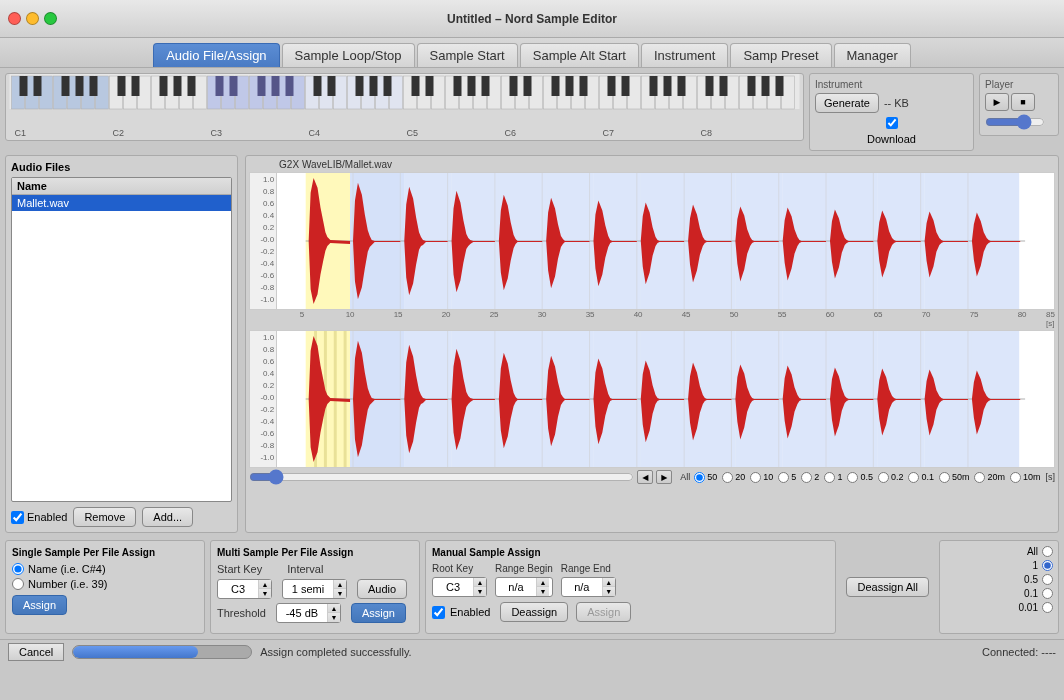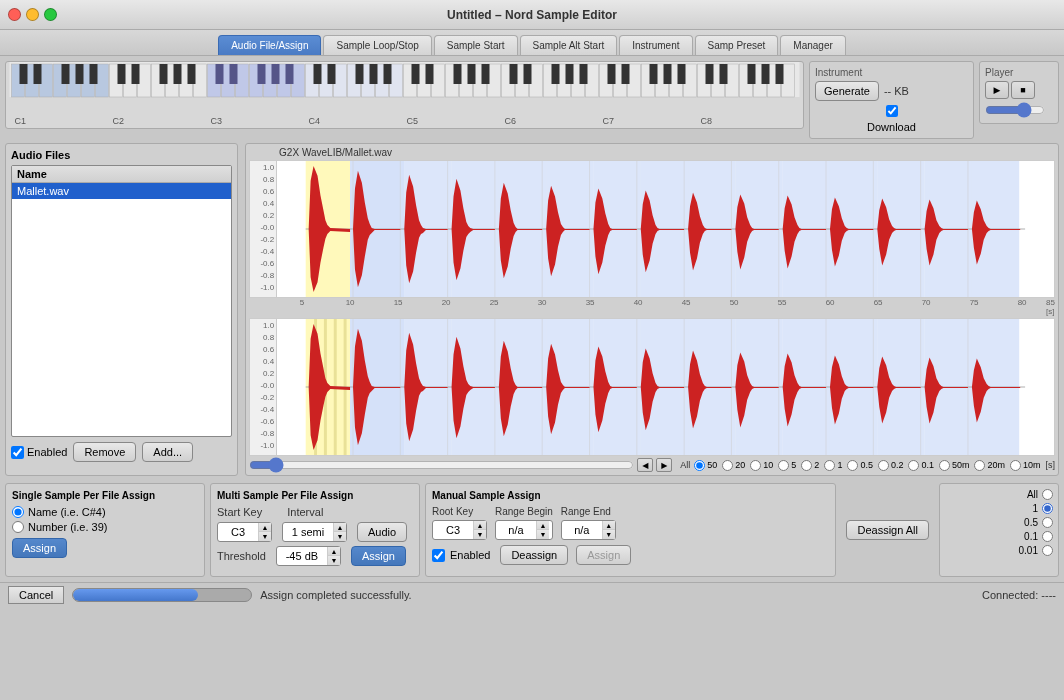--- a/index.html
+++ b/index.html
@@ -9,21 +9,21 @@
       background: #c8c8c8;
       width: 1064px;
       height: 700px;
       overflow: hidden;
       color: #000;
     }
 
     
     .titlebar {
       background: linear-gradient(to bottom, #e8e8e8, #d0d0d0);
-      height: 30px;
+      height: 38px;
       display: flex;
       align-items: center;
       justify-content: center;
       border-bottom: 1px solid #aaa;
       position: relative;
     }
     .titlebar-title {
       font-size: 12px;
       font-weight: bold;
       color: #333;
@@ -47,21 +47,21 @@
     .tabbar {
       background: linear-gradient(to bottom, #d8d8d8, #c8c8c8);
       padding: 5px 0 0 0;
       display: flex;
       justify-content: center;
       gap: 2px;
       border-bottom: 1px solid #aaa;
     }
     .tab {
       padding: 4px 12px;
-      font-size: 10px;
+      font-size: 13px;
       border-radius: 4px 4px 0 0;
       cursor: pointer;
       border: 1px solid #aaa;
       border-bottom: none;
       background: linear-gradient(to bottom, #e8e8e8, #d4d4d4);
       color: #333;
     }
     .tab.active {
       background: linear-gradient(to bottom, #5b8dd4, #4a7bc4);
       color: white;
@@ -183,21 +183,21 @@
     }
     .panel-title {
       font-size: 11px;
       font-weight: bold;
       margin-bottom: 4px;
     }
     .file-list {
       background: white;
       border: 1px solid #888;
       border-radius: 2px;
-      height: 272px;
+      height: 325px;
       overflow-y: auto;
     }
     .file-list-header {
       background: linear-gradient(to bottom, #e0e0e0, #d0d0d0);
       border-bottom: 1px solid #aaa;
       padding: 2px 5px;
       font-size: 11px;
       font-weight: bold;
     }
     .file-list-item {

